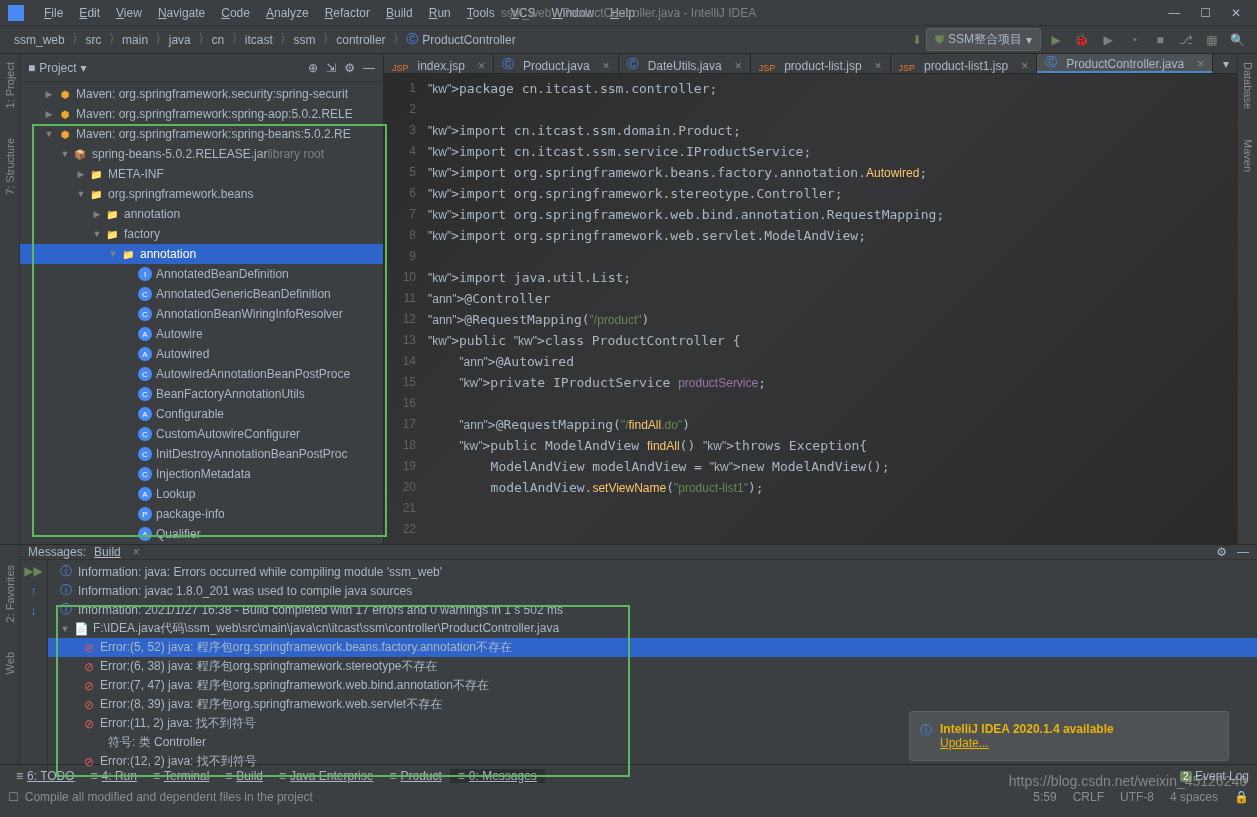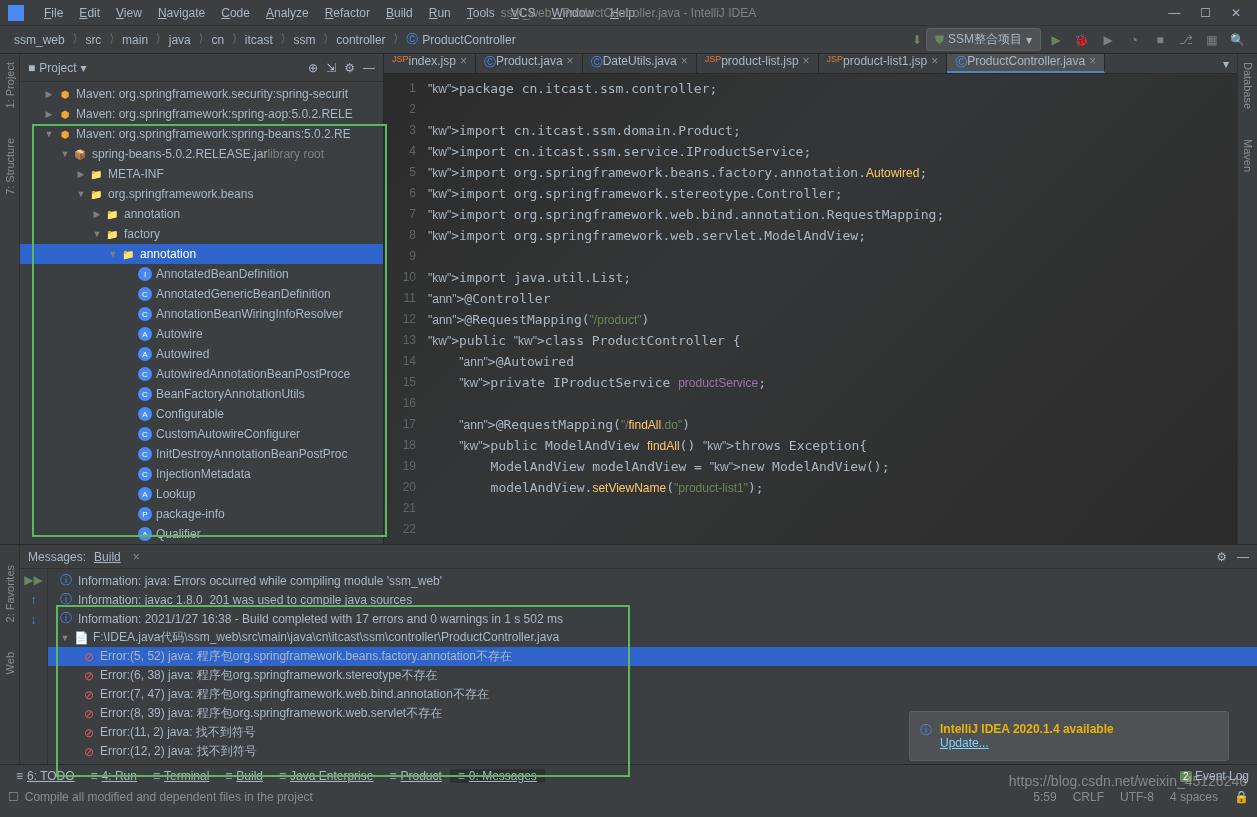--- a/index.html
+++ b/index.html
@@ -24,21 +24,21 @@
 .panel-header-icons { margin-left: auto; display: flex; gap: 8px; }
 .tree { flex: 1; overflow: hidden; padding: 2px 0; position: relative; }
 .tree-item { height: 20px; display: flex; align-items: center; padding-left: 8px; white-space: nowrap; overflow: hidden; }
 .tree-item.selected { background: #2f65ca; color: #fff; }
 .arrow { width: 10px; display: inline-flex; justify-content: center; font-size: 9px; color: #808080; }
 .tree-icon { width: 14px; height: 14px; margin: 0 4px; display: inline-flex; align-items: center; justify-content: center; font-size: 10px; }
 .folder-icon { color: #87939a; }
 .java-icon { background: #4a8af4; border-radius: 50%; color: #fff; font-size: 8px; }
 .editor-area { flex: 1; display: flex; flex-direction: column; background: #2b2b2b; }
 .editor-tabs { height: 28px; background: #3c3f41; display: flex; align-items: center; border-bottom: 1px solid #282828; }
-.ed-tab { padding: 0 8px; height: 100%; display: flex; align-items: flex-start; gap: 0; cursor: pointer; border-right: 1px solid #282828; }
+.ed-tab { padding: 0 8px; height: 100%; display: flex; align-items: flex-end; gap: 9px; cursor: pointer; border-right: 1px solid #282828; }
 .ed-tab.active { background: #4e5254; border-bottom: 2px solid #4a88c7; }
 .tab-close { color: #888; margin-left: 4px; }
 .editor { flex: 1; display: flex; background: linear-gradient(135deg, #2b2b2b, #353637 40%, #2b2b2b); }
 .gutter { width: 40px; background: transparent; padding: 4px 8px 4px 0; text-align: right; color: #606366; }
 .gutter-line { height: 21px; line-height: 21px; }
 .code { flex: 1; padding: 4px; }
 .code-line { height: 21px; line-height: 21px; font-family: 'Consolas', monospace; font-size: 13px; white-space: pre; }
 .str { color: #6a8759; }
 .fn { color: #ffc66d; }
 .param { color: #808080; font-style: italic; }
@@ -56,21 +56,21 @@
 .msg-line { height: 19px; display: flex; align-items: center; padding-left: 8px; white-space: nowrap; }
 .msg-line.selected { background: #2f65ca; }
 .info-icon { color: #4a8af4; margin-right: 6px; }
 .err-icon { color: #db5c5c; margin-right: 6px; }
 .bottom-bar { height: 22px; background: #3c3f41; border-top: 1px solid #282828; display: flex; align-items: center; padding: 0 8px; font-size: 11px; }
 .bb-item { padding: 0 8px; display: flex; align-items: center; gap: 4px; }
 .bb-item.active { background: #2d2f30; }
 .status-bar { height: 22px; background: #3c3f41; display: flex; align-items: center; padding: 0 8px; font-size: 11px; color: #8c8c8c; }
 .status-right { margin-left: auto; display: flex; gap: 16px; }
 .notification { position: absolute; right: 28px; bottom: 56px; width: 320px; background: #4e5254; border: 1px solid #5e6060; padding: 10px; border-radius: 3px; }
-.notification a { color: #7dd3fc; }
+.notification a { color: #eab308; }
 .watermark { position: absolute; right: 10px; bottom: 28px; color: #ccc; font-size: 14px; opacity: 0.5; }
 .green-box { position: absolute; border: 2px solid #5cb85c; pointer-events: none; z-index: 100; }
 </style>
 </head>
 <body>
 
 <div class="titlebar">
   <div class="titlebar-icon"></div>
   <div id="menu-container" style="display: flex;">
       <span class="menu-item"><u>F</u>ile</span>
@@ -413,20 +413,23 @@
             <span>Error:(7, 47)  java: 程序包org.springframework.web.bind.annotation不存在</span>
           </div>
           <div class="msg-line" style="padding-left: 36px;">
             <span class="err-icon">⊘</span>
             <span>Error:(8, 39)  java: 程序包org.springframework.web.servlet不存在</span>
           </div>
           <div class="msg-line" style="padding-left: 36px;">
             <span class="err-icon">⊘</span>
             <span>Error:(11, 2)  java: 找不到符号</span>
           </div>
+          <div class="msg-line" style="padding-left: 60px;">
+            <span>符号: 类 Controller</span>
+          </div>
           <div class="msg-line" style="padding-left: 36px;">
             <span class="err-icon">⊘</span>
             <span>Error:(12, 2)  java: 找不到符号</span>
           </div>
         </div>
     </div>
   </div>
 </div>
 
 <div class="bottom-bar" id="bottom-bar">

